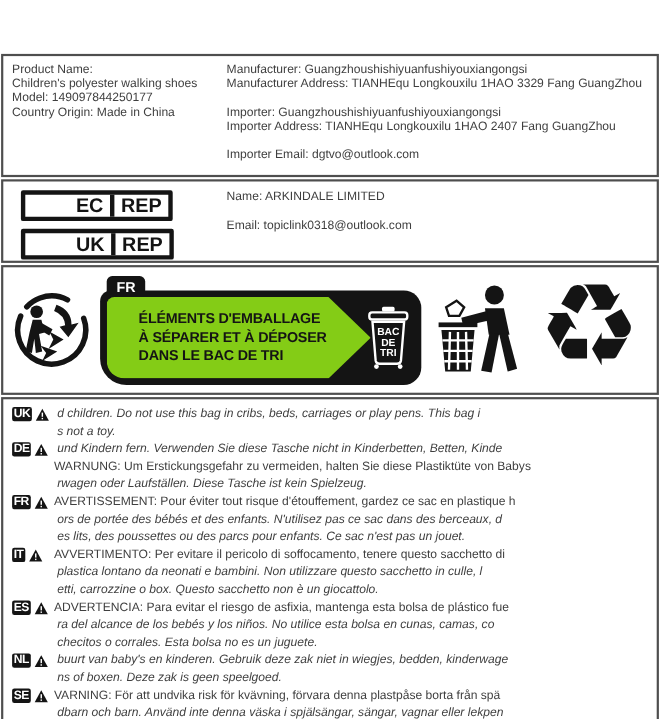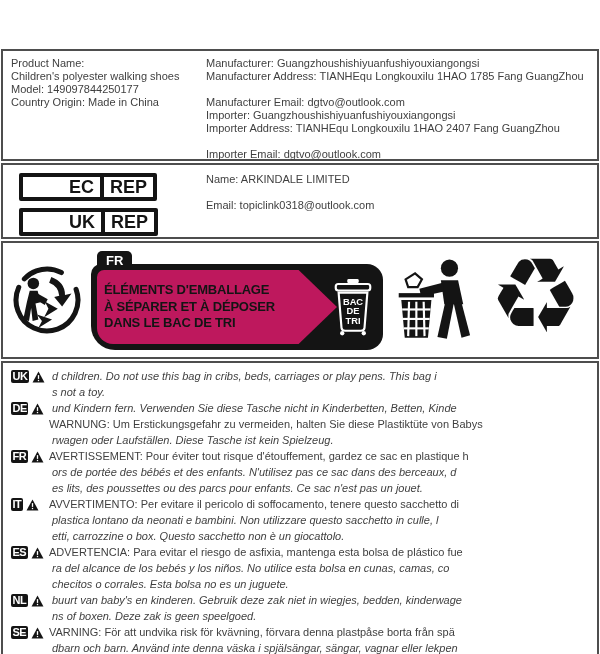--- a/index.html
+++ b/index.html
@@ -29,24 +29,24 @@
   .repbox .cell:first-child{border-right:4px solid #141414;}
 
   
   .sec3{height:118px;display:flex;align-items:center;padding:0 6px;}
   .triman{width:72px;height:72px;flex:none;margin-left:2px;}
   .banner{position:relative;width:292px;height:86px;background:#141414;
           border-radius:10px 16px 16px 24px;margin:14px 0 0 8px;flex:none;}
   .fr-tab{position:absolute;top:-13px;left:6px;height:18px;padding:0 9px;background:#141414;
           border-radius:5px 5px 0 0;color:#fff;font-weight:bold;font-size:13px;
           display:flex;align-items:center;}
-  .banner-white{position:absolute;left:6px;top:6px;bottom:6px;width:240px;background:#be185d;
+  .banner-white{position:absolute;left:6px;top:6px;bottom:6px;width:240px;background:#84cc16;
           border-radius:7px 0 0 16px;
           clip-path:polygon(0 0,84% 0,100% 50%,84% 100%,0 100%);
-          display:flex;flex-direction:column;justify-content:center;padding-left:7px;box-sizing:border-box;}
+          display:flex;flex-direction:column;justify-content:center;padding-left:29px;box-sizing:border-box;}
   .banner-white .bl{font-weight:bold;font-size:13px;line-height:16.5px;color:#141414;
           letter-spacing:-0.2px;white-space:nowrap;}
   .bin-zone{position:absolute;right:7px;top:7px;bottom:7px;width:46px;}
   .tidyman{width:86px;height:90px;flex:none;margin-left:14px;}
   .mobius{flex:none;margin-left:6px;font-family:"DejaVu Sans",sans-serif;
           font-size:104px;line-height:104px;color:#141414;transform:translateY(-4px);}
 
   
   .sec4{height:342px;padding:5px 6px 0 8px;margin-bottom:0;}
   .warn{display:flex;}
@@ -65,23 +65,22 @@
 
   <div class="box sec1">
     <div class="s1-left">
       <div class="ln">Product Name:</div>
       <div class="ln">Children's polyester walking shoes</div>
       <div class="ln">Model: 149097844250177</div>
       <div class="ln">Country Origin: Made in China</div>
     </div>
     <div class="s1-right">
       <div class="ln">Manufacturer: Guangzhoushishiyuanfushiyouxiangongsi</div>
-      <div class="ln">Manufacturer Address: TIANHEqu Longkouxilu 1HAO 1785 Fang GuangZhou</div>
+      <div class="ln">Manufacturer Address: TIANHEqu Longkouxilu 1HAO 3329 Fang GuangZhou</div>
       <div class="gap13"></div>
-      <div class="ln">Manufacturer Email: dgtvo@outlook.com</div>
       <div class="ln">Importer: Guangzhoushishiyuanfushiyouxiangongsi</div>
       <div class="ln">Importer Address: TIANHEqu Longkouxilu 1HAO 2407 Fang GuangZhou</div>
       <div class="gap13"></div>
       <div class="ln">Importer Email: dgtvo@outlook.com</div>
     </div>
   </div>
 
   <div class="box sec2">
     <div class="s2-left">
       <span class="repbox">

